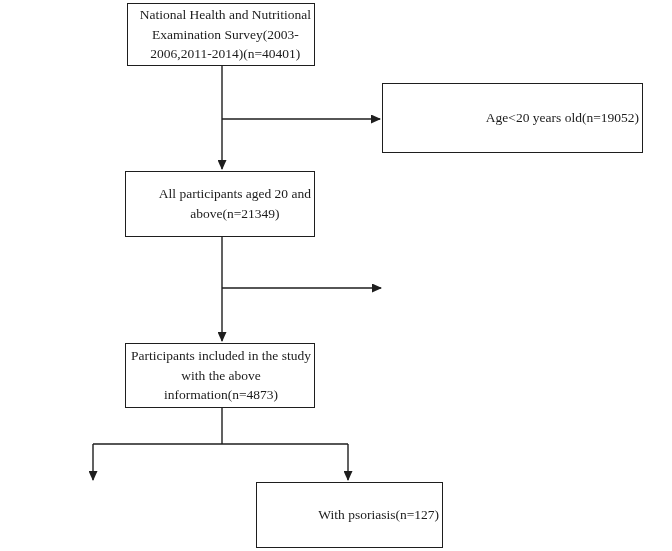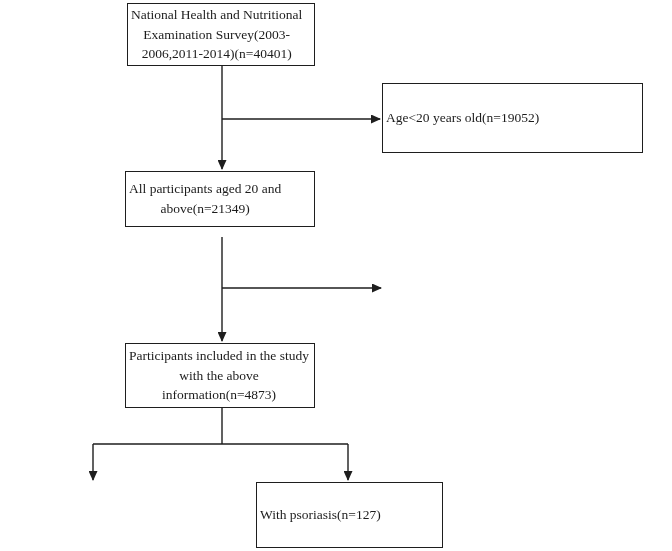--- a/index.html
+++ b/index.html
@@ -23,37 +23,37 @@
     width: 672px;
     height: 551px;
   }
   .node {
     position: absolute;
     box-sizing: border-box;
     border: 1.5px solid #1e1e1e;
     background: #ffffff;
     display: flex;
     align-items: center;
-    justify-content: flex-start;
+    justify-content: flex-end;
     text-align: center;
     padding: 2px 3px;
   }
   .node-text {
     white-space: pre-line;
     font-size: 13.5px;
     line-height: 1.45;
   }
   .node--tight .node-text {
     font-size: 13px;
     line-height: 1.24;
   }
   
   .n-nhanes   { left: 127px; top: 3px;   width: 188px; height: 63px; }
   .n-ageexcl  { left: 382px; top: 83px;  width: 261px; height: 70px; }
-  .n-adults   { left: 125px; top: 171px; width: 190px; height: 56px; }
+  .n-adults   { left: 125px; top: 171px; width: 190px; height: 66px; }
   .n-missing  { left: 383px; top: 231px; width: 284px; height: 114px; }
   .n-included { left: 125px; top: 343px; width: 190px; height: 65px; }
   .n-without  { left: 3px;   top: 482px; width: 185px; height: 66px; }
   .n-with     { left: 256px; top: 482px; width: 187px; height: 66px; }
 </style>
 </head>
 <body>
 
 <div class="canvas">
 

